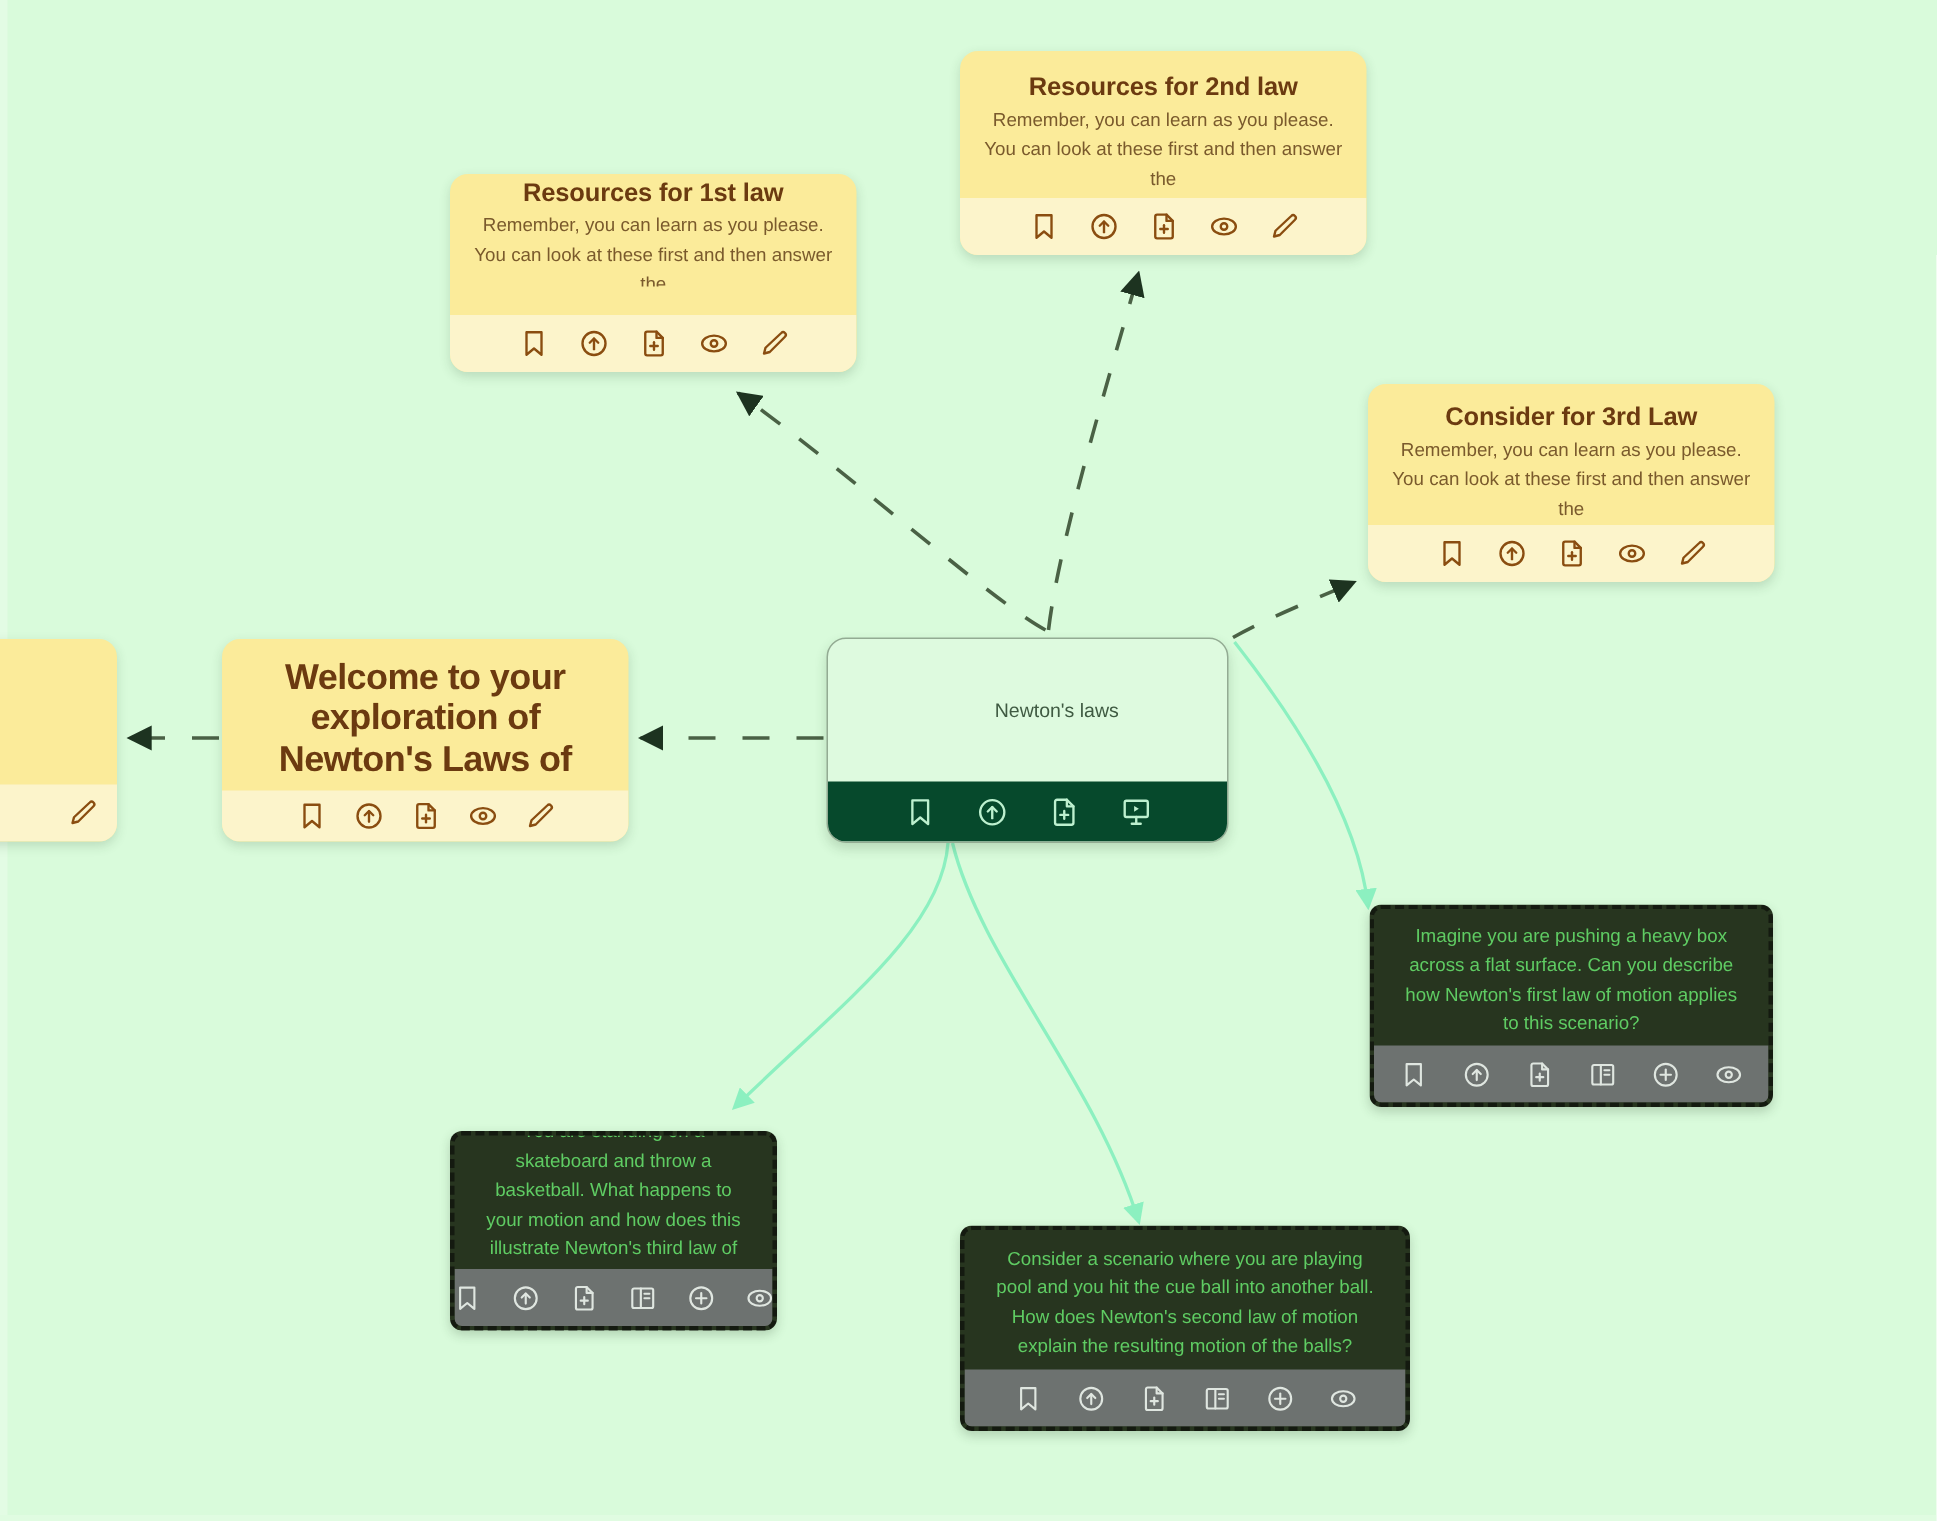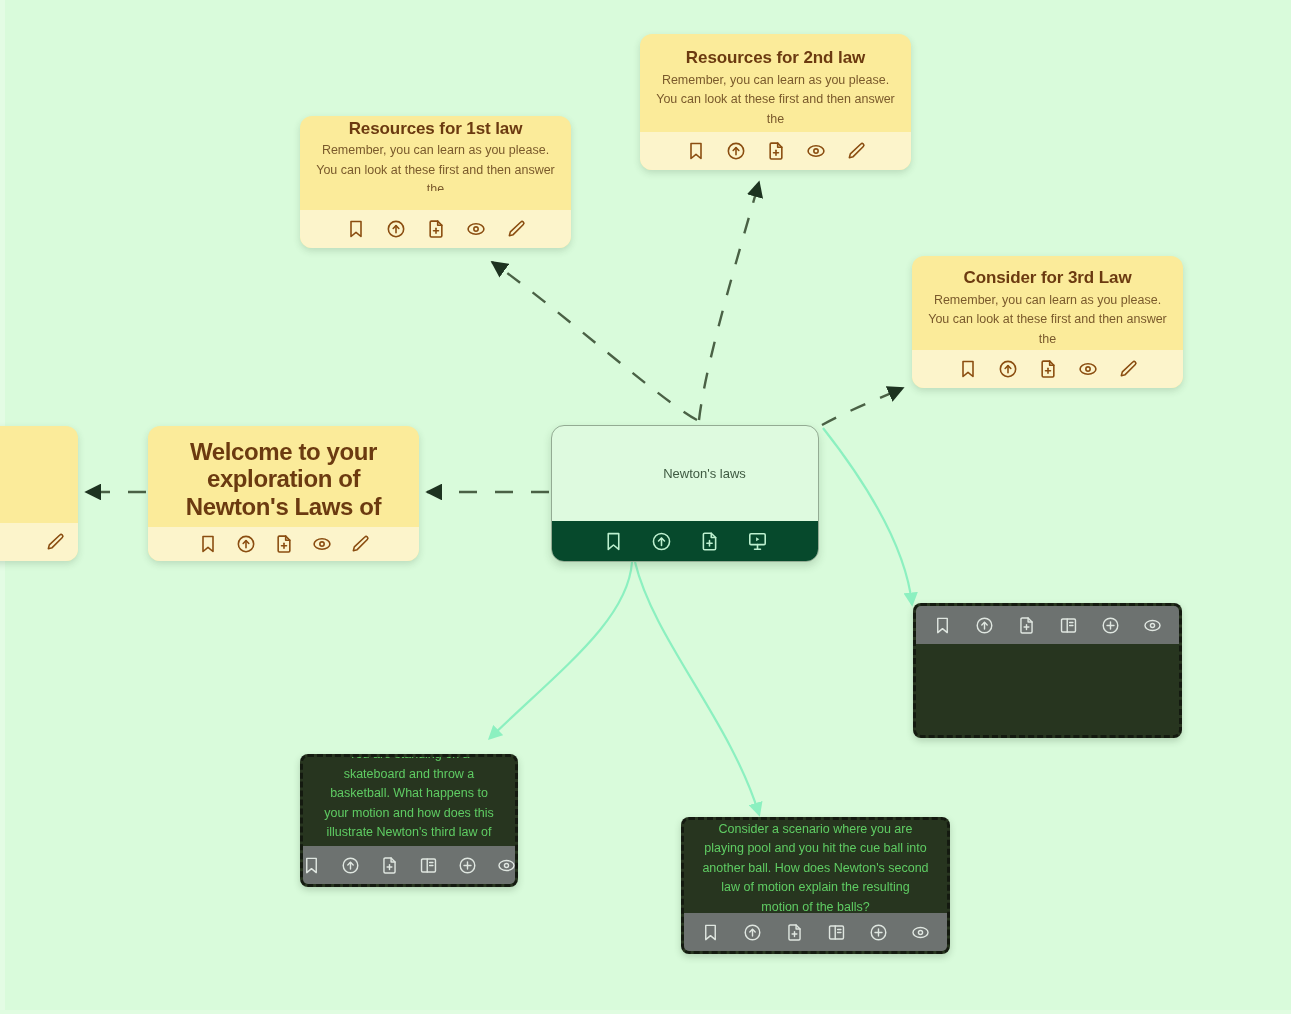--- a/index.html
+++ b/index.html
@@ -389,20 +389,23 @@
             <rect x="3.2" y="3.2" width="17.6" height="12.4" rx="1.3"></rect>
             <path d="M12 15.6v5.2"></path>
             <path d="M8.6 20.8h6.8"></path>
             <path d="M10.4 7.2 14 9.4l-3.6 2.2z" fill="currentColor" stroke="none"></path>
           </svg>
         </span>
     </div>
   </div>
 
   <div class="node node-dark" style="left:913px; top:603px; width:269px; height:135px;">
+    <div class="node-body">
+      <div class="node-text">Imagine you are pushing a heavy box across a flat surface. Can you describe how Newton's first law of motion applies to this scenario?</div>
+    </div>
     <div class="node-toolbar">
       <span class="tbtn">
           <svg width="19" height="19" viewBox="0 0 24 24" fill="none" stroke="currentColor" stroke-width="1.8" stroke-linecap="round" stroke-linejoin="round">
             <path d="M6 3h12v18l-6-5-6 5z"></path>
           </svg>
         </span>
       <span class="tbtn">
           <svg width="19" height="19" viewBox="0 0 24 24" fill="none" stroke="currentColor" stroke-width="1.8" stroke-linecap="round" stroke-linejoin="round">
             <circle cx="12" cy="12" r="9.2"></circle>
             <path d="M12 16.5V8.2"></path>
@@ -483,21 +486,21 @@
         </span>
       <span class="tbtn">
           <svg width="19" height="19" viewBox="0 0 24 24" fill="none" stroke="currentColor" stroke-width="1.8" stroke-linecap="round" stroke-linejoin="round">
             <ellipse cx="12" cy="12" rx="9.5" ry="6.3"></ellipse>
             <circle cx="12" cy="12" r="2.6"></circle>
           </svg>
         </span>
     </div>
   </div>
 
-  <div class="node node-dark" style="left:640px; top:817px; width:269px; height:137px;margin-left:41px;">
+  <div class="node node-dark" style="left:640px; top:817px; width:300px; height:137px;">
     <div class="node-body">
       <div class="node-text">Consider a scenario where you are playing pool and you hit the cue ball into another ball. How does Newton's second law of motion explain the resulting motion of the balls?</div>
     </div>
     <div class="node-toolbar">
       <span class="tbtn">
           <svg width="19" height="19" viewBox="0 0 24 24" fill="none" stroke="currentColor" stroke-width="1.8" stroke-linecap="round" stroke-linejoin="round">
             <path d="M6 3h12v18l-6-5-6 5z"></path>
           </svg>
         </span>
       <span class="tbtn">

